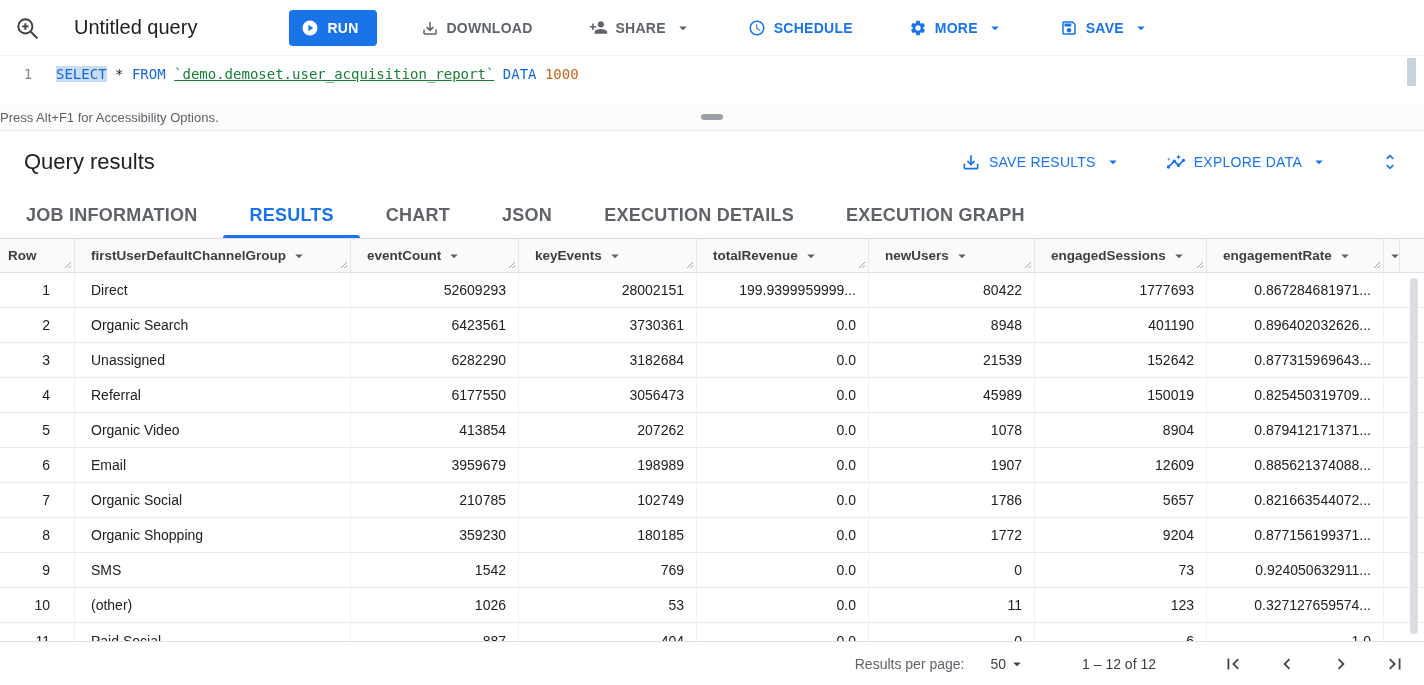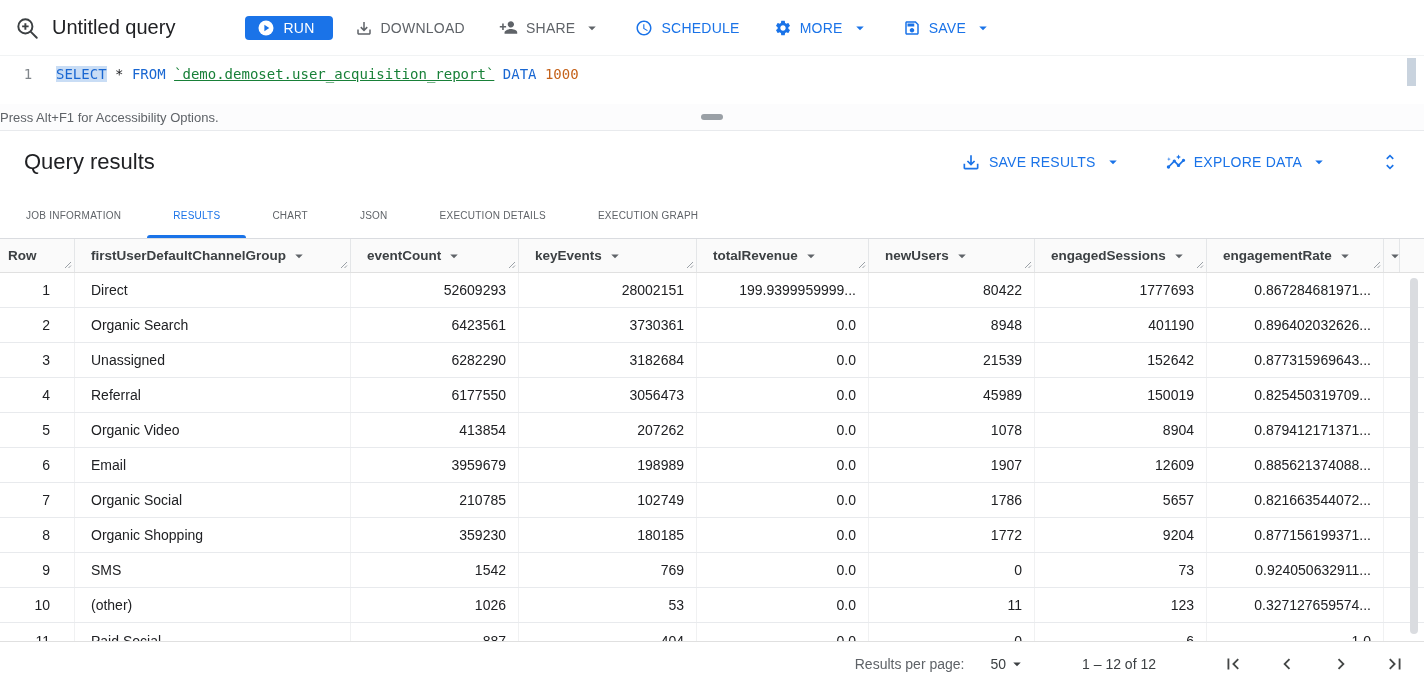--- a/index.html
+++ b/index.html
@@ -4,25 +4,25 @@
 <style>
   * { box-sizing: border-box; }
   html,body { margin:0; padding:0; }
   body {
     width:1424px; height:685px; overflow:hidden; position:relative;
     font-family:"Liberation Sans","DejaVu Sans",sans-serif;
     color:#202124; background:#fff;
   }
 
   
-  .topbar { height:56px; display:flex; align-items:center; padding:0 12px 0 10px; border-bottom:1px solid #f1f3f4; }
+  .topbar { height:56px; display:flex; align-items:center; padding:0 12px 0 10px; border-bottom:1px solid #f1f3f4;gap:22px; }
   .qicon { width:26px; height:26px; margin:0 12px 0 4px; flex:none; }
   .doc-title { font-size:20px; font-weight:500; color:#202124; white-space:nowrap; margin-right:70px; }
-  .tbtn { display:flex; align-items:center; gap:8px; height:24px; padding:0 12px; border:none; background:none;
-          font-family:inherit; font-size:14px; font-weight:400; letter-spacing:.25px; cursor:pointer; border-radius:4px; margin-left:10px; }
+  .tbtn { display:flex; align-items:center; gap:8px; height:36px; padding:0 12px; border:none; background:none;
+          font-family:inherit; font-size:14px; font-weight:700; letter-spacing:.25px; cursor:pointer; border-radius:4px; margin-left:10px; }
   .tbtn.gray { color:#5f6368; }
   .tbtn.blue { color:#1a73e8; }
   .run-btn { background:#1a73e8; color:#fff; margin-left:0; padding:0 18px 0 12px; }
   .caret-svg { display:inline-flex; }
 
   
   .editor { position:relative; height:48px; display:flex; font-family:"DejaVu Sans Mono","Liberation Mono",monospace; font-size:14px; line-height:20px; }
   .gutter { width:56px; flex:none; text-align:center; color:#80868b; padding-top:8px; }
   .codeline { padding-top:8px; white-space:pre; }
   .kw { color:#1967d2; }
@@ -41,21 +41,21 @@
   
   .results-head { height:62px; display:flex; align-items:center; padding:0 24px; }
   .results-title { font-size:22px; font-weight:400; color:#202124; }
   .rh-actions { margin-left:auto; display:flex; align-items:center;justify-content:space-between; }
   .action { display:flex; align-items:center; gap:8px; color:#1a73e8; font-size:14px; font-weight:500; letter-spacing:.25px;
             cursor:pointer; margin-left:44px; }
   .unfold-btn { margin-left:52px; color:#1a73e8; cursor:pointer; display:flex; }
 
   
   .tabbar { display:flex; border-bottom:1px solid #dadce0; height:46px; }
-  .tab { padding:0 26px; display:flex; align-items:center; font-size:10px; font-weight:400; letter-spacing:.25px;
+  .tab { padding:0 26px; display:flex; align-items:center; font-size:18px; font-weight:700; letter-spacing:.25px;
          color:#5f6368; cursor:pointer; position:relative; white-space:nowrap; }
   .tab.active { color:#1a73e8; }
   .tab.active::after { content:""; position:absolute; left:0; right:0; bottom:0; height:3px; background:#1a73e8; border-radius:3px 3px 0 0; }
 
   
   .grid-row { display:grid; grid-template-columns:75px 276px 168px 178px 172px 166px 172px 177px 16px; }
   .thead { height:34px; background:#fafafa; border-bottom:1px solid #e0e0e0; font-size:13.5px; font-weight:bold; color:#3c4043; }
   .th { position:relative; display:flex; align-items:center; padding-left:16px; border-right:1px solid #e4e6e8; overflow:hidden; white-space:nowrap; }
   .th.row-col { padding-left:8px; }
   .th .hcaret { margin-left:4px; color:#5f6368; display:inline-flex; cursor:pointer; }

